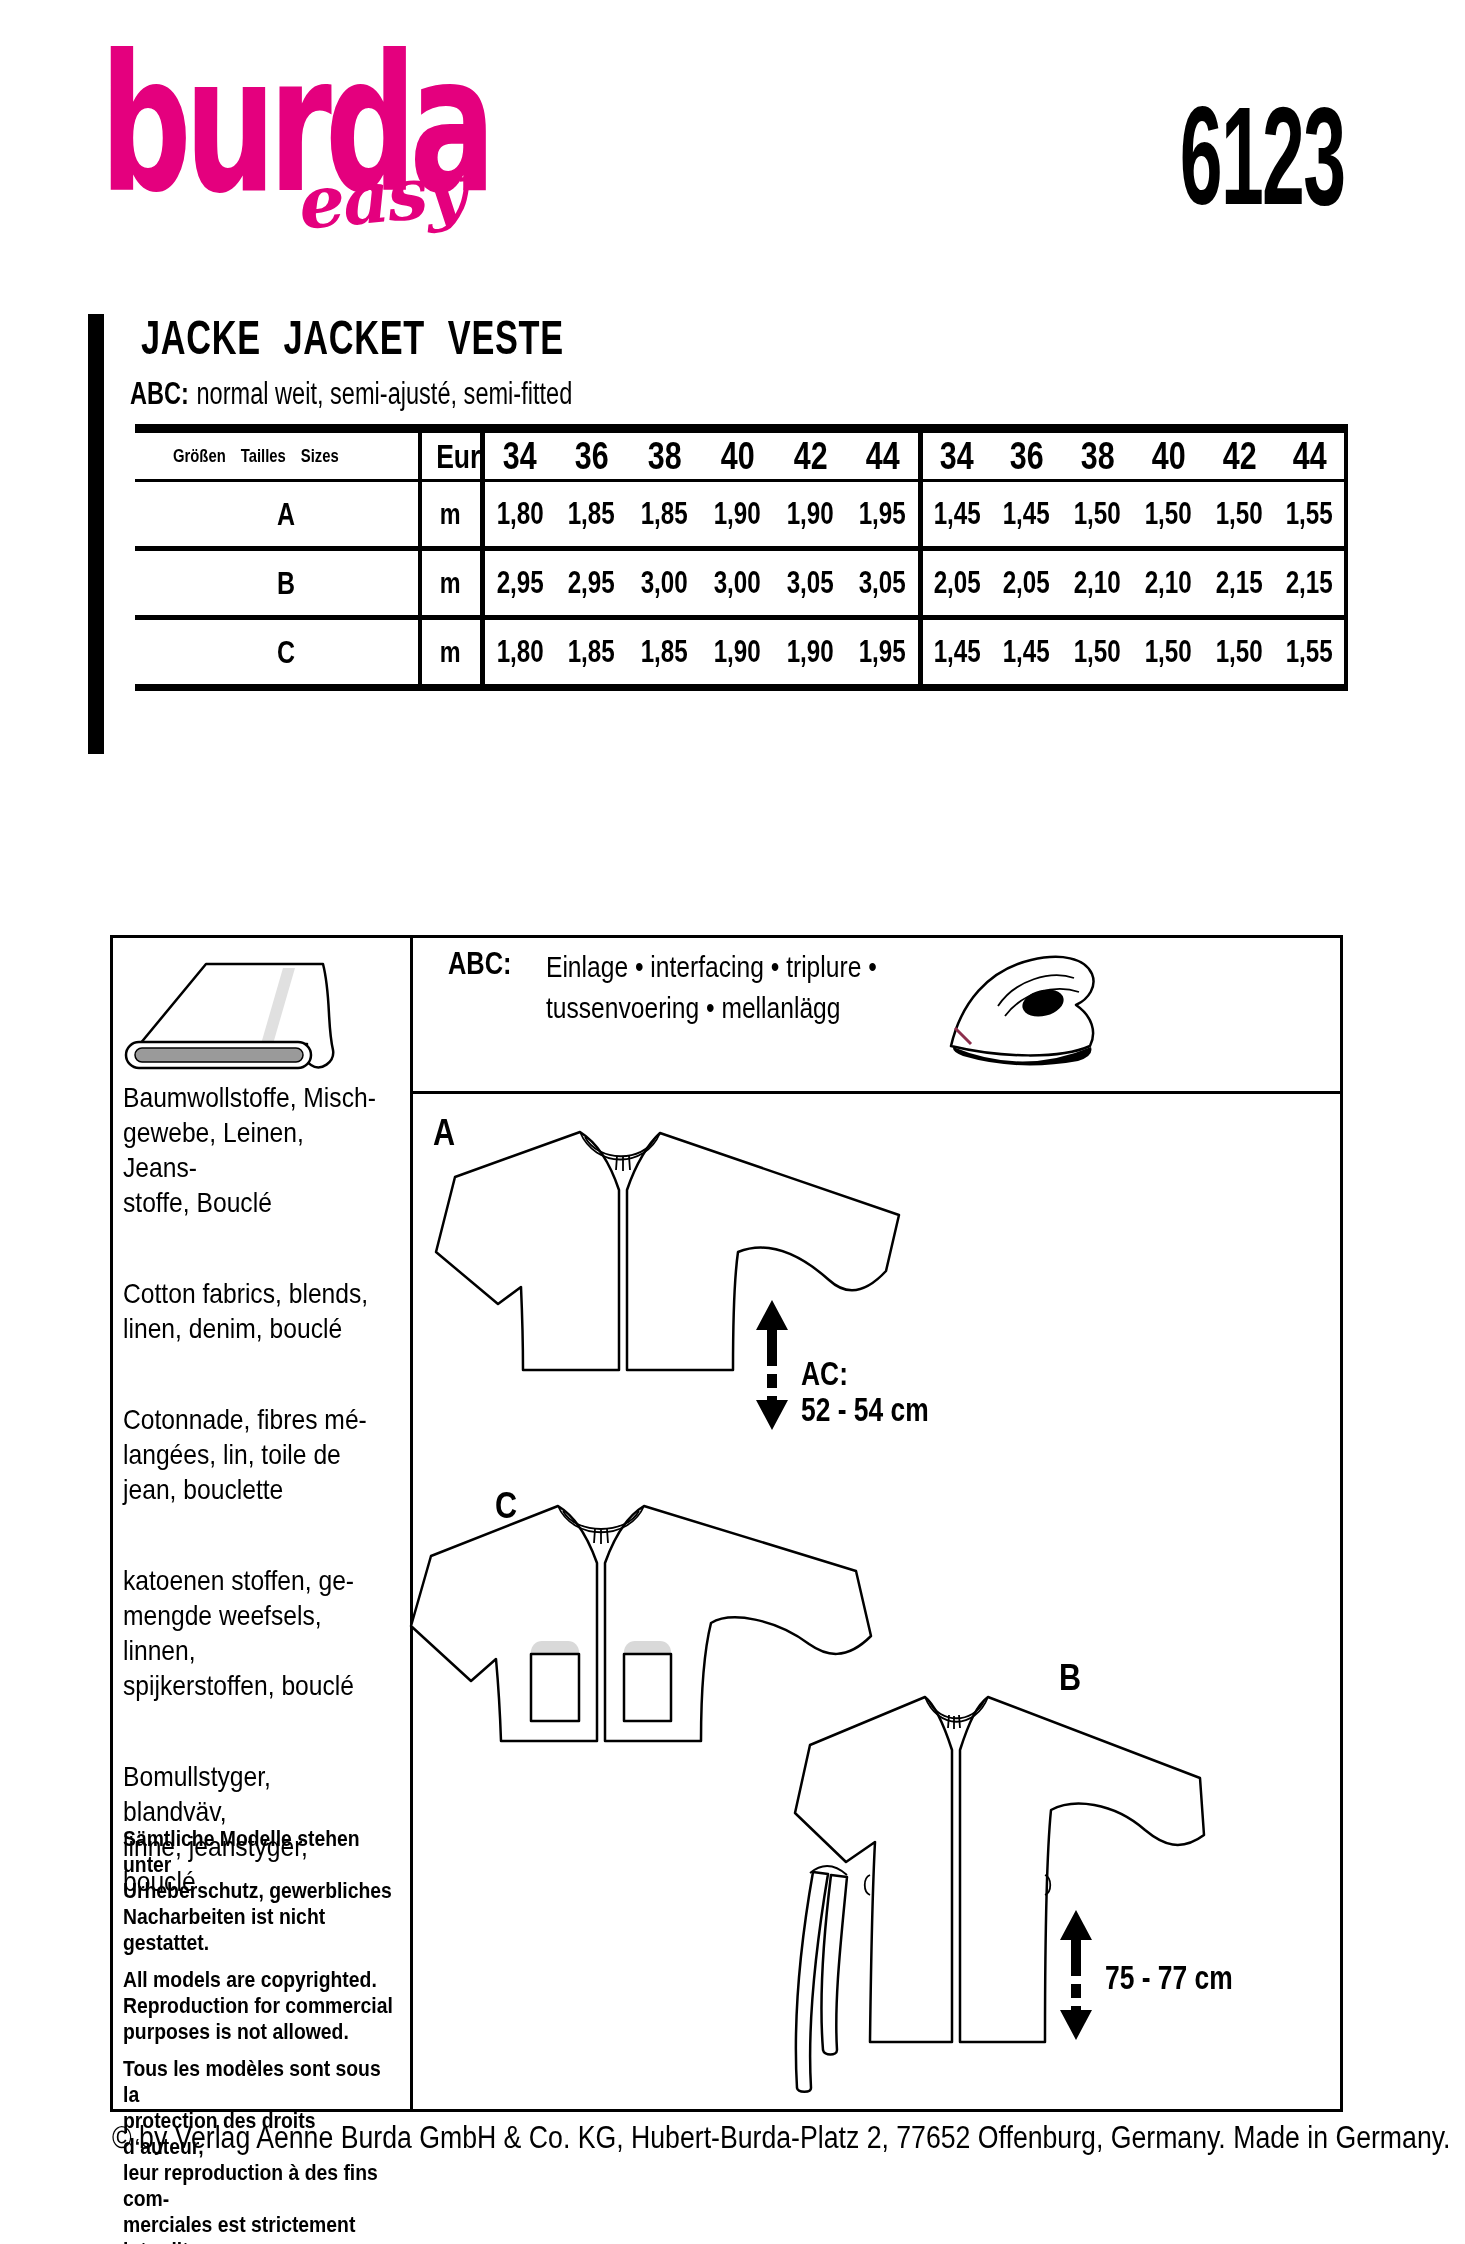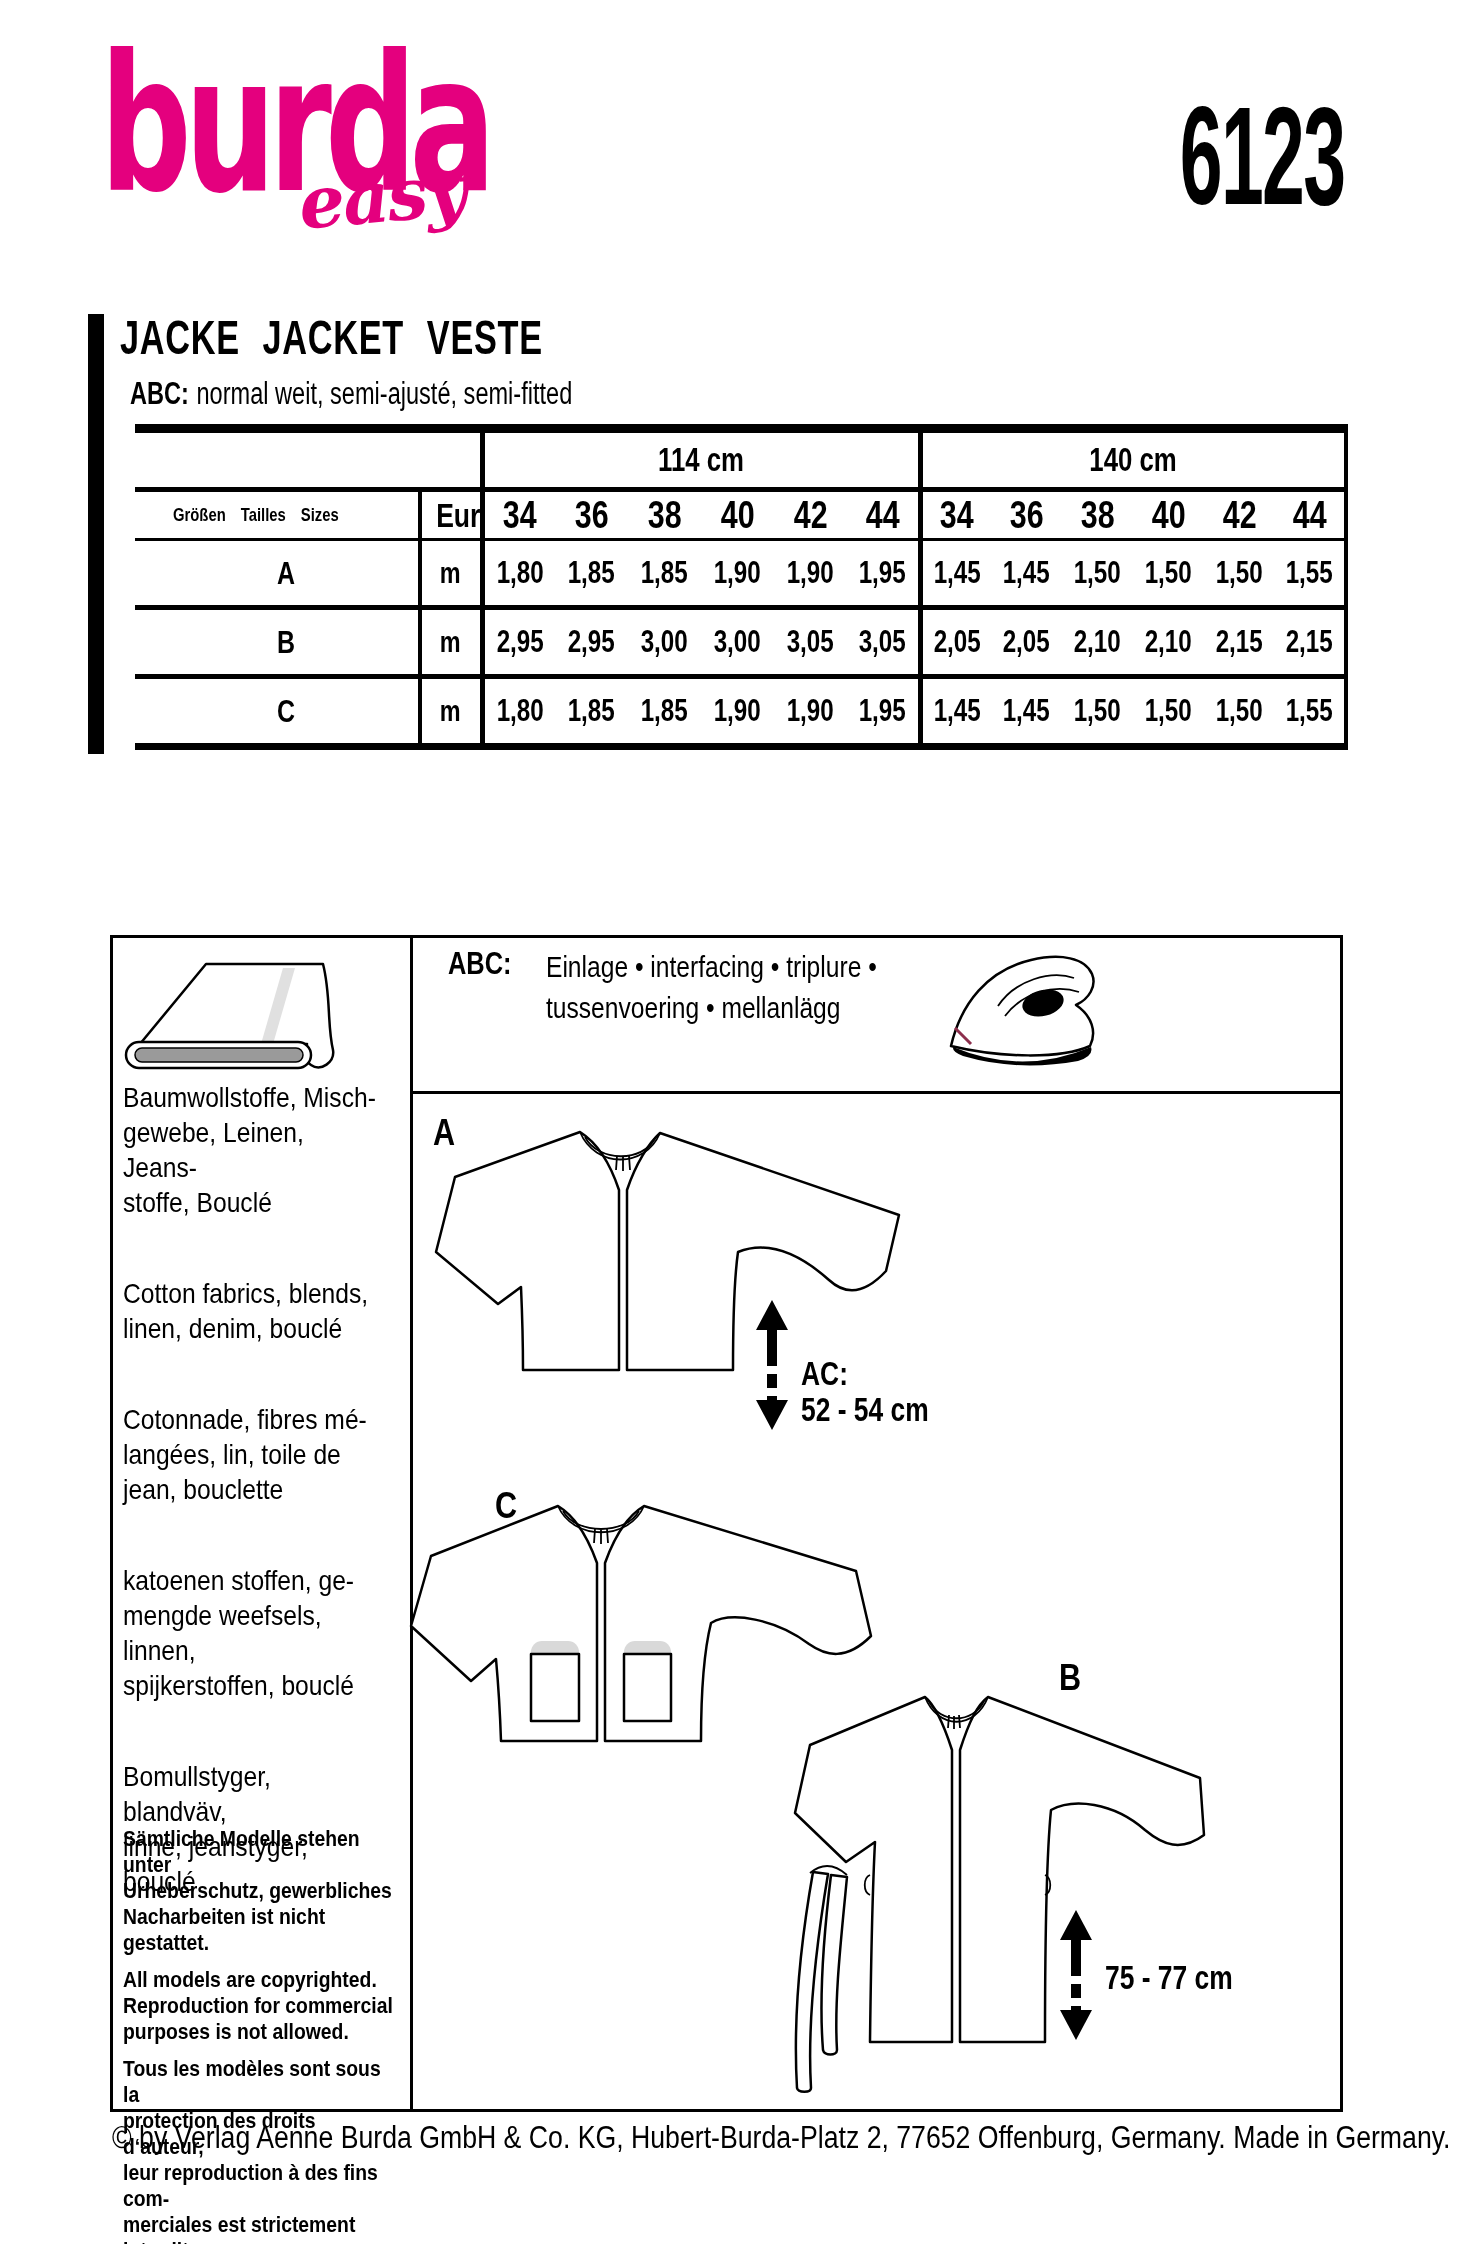--- a/index.html
+++ b/index.html
@@ -19,21 +19,21 @@
     left:296px;top:168px;font-family:"DejaVu Serif",serif;font-style:italic;font-weight:bold;
     font-size:72px;line-height:1;transform:rotate(-5deg);transform-origin:0 0;letter-spacing:-2px;
   }
   .patnum{
     right:121px;top:86px;font-weight:bold;font-size:140px;line-height:1;letter-spacing:-3px;
     transform:scaleX(.55);transform-origin:100% 0;white-space:nowrap;
   }
 
   
   .titlebar{left:88px;top:314px;width:16px;height:440px;background:#000;}
-  .title{left:120px;top:312px;font-weight:bold;font-size:49px;line-height:1.05;white-space:nowrap;}
+  .title{left:141px;top:312px;font-weight:bold;font-size:49px;line-height:1.05;white-space:nowrap;}
   .title .cx{display:inline-block;transform:scaleX(.70);transform-origin:0 0;word-spacing:18px;letter-spacing:1px;}
   .subtitle{left:130px;top:376px;font-size:31px;white-space:nowrap;}
   .subtitle .cx{display:inline-block;transform:scaleX(.76);transform-origin:0 0;}
   .subtitle b{margin-right:10px;}
 
   
   table.size-table{
     left:135px;top:424px;width:1208px;border-collapse:collapse;table-layout:fixed;
     border-top:9px solid #000;border-bottom:7px solid #000;
   }
@@ -105,25 +105,20 @@
       <col class="cA">
       <col class="cA">
     <col class="cB">
       <col class="cB">
       <col class="cB">
       <col class="cB">
       <col class="cB">
       <col class="cB">
   </colgroup>
   <tbody>
-    <tr class="tr-w">
-      <td class="bR5" colspan="2"></td>
-      <td class="bR5" colspan="6"><span class="condc">114 cm</span></td>
-      <td class="bRe" colspan="6"><span class="condc">140 cm</span></td>
-    </tr>
     <tr class="tr-s">
       <td class="corner bR4"><span class="condl ws">Größen Tailles Sizes</span></td>
       <td class="eur bR5"><span class="condr">Eur.</span></td>
     <td class=""><span class="condc">34</span></td>
         <td class=""><span class="condc">36</span></td>
         <td class=""><span class="condc">38</span></td>
         <td class=""><span class="condc">40</span></td>
         <td class=""><span class="condc">42</span></td>
         <td class=""><span class="condc">44</span></td>
         <td class="bL5 "><span class="condc">34</span></td>

